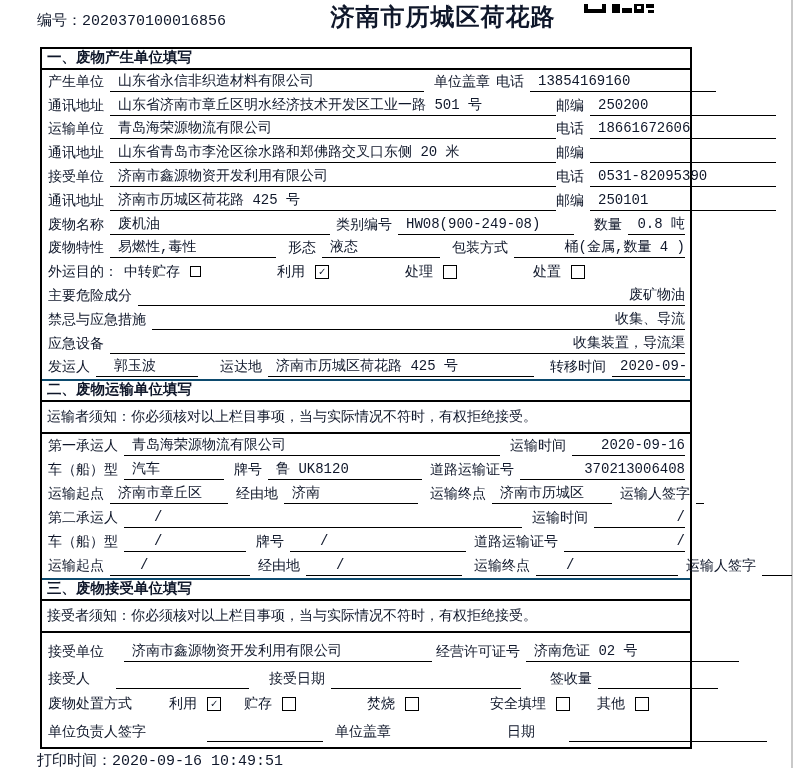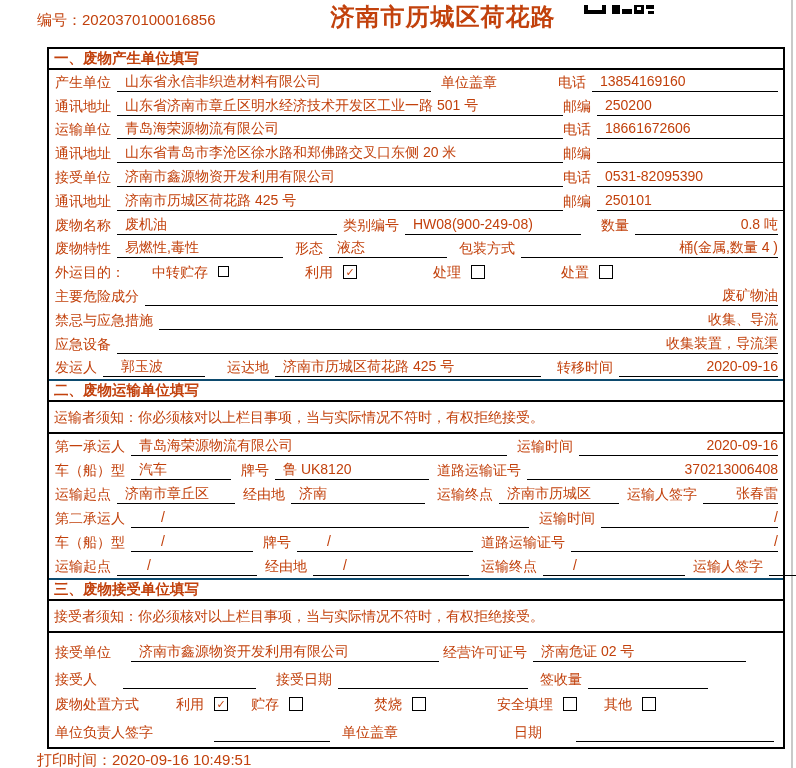--- a/index.html
+++ b/index.html
@@ -1,23 +1,23 @@
 <!DOCTYPE html>
 <html><head>
 <meta charset="utf-8">
 <style>
   html,body{margin:0;padding:0;background:#fff;}
   .page{position:relative;width:796px;height:768px;background:#ffffff;overflow:hidden;
-        font-family:Liberation Sans, sans-serif;color:#c2410c;}
+        font-family:Liberation Mono, monospace;color:#0f172a;}
   .page-edge{position:absolute;right:3px;top:0;width:2px;height:768px;background:#c9c9c9;}
   .doc-number{position:absolute;left:37px;top:11px;font-size:15px;white-space:nowrap;}
   .form-title{position:absolute;left:140px;top:1px;width:606px;text-align:center;
               font-size:24px;font-weight:bold;letter-spacing:1px;}
   .qr{position:absolute;left:584px;top:0;width:72px;height:9px;}
-  .form-table{position:absolute;left:47px;top:47px;width:738px;height:702px;
+  .form-table{position:absolute;left:40px;top:47px;width:652px;height:702px;
               border:2px solid #000;box-sizing:border-box;font-size:14px;background:#fff;}
   .sec{box-sizing:border-box;}
   .sec2,.sec3{border-top:2px solid #0c4a6e;}
   .sec-head{height:19px;line-height:19px;font-weight:bold;font-size:14.5px;
             padding-left:5px;border-bottom:2px solid #000;}
   .notice{height:30px;line-height:30px;padding-left:5px;border-bottom:2px solid #000;white-space:nowrap;}
   .fr{display:flex;align-items:flex-end;height:23.8px;padding:0 5px 2px 6px;box-sizing:border-box;white-space:nowrap;}
   .fr2{height:24px;}
   .lb{flex:none;line-height:19px;margin-right:6px;}
   .ul{flex:none;border-bottom:1px solid #000;line-height:19px;height:19px;
@@ -124,21 +124,21 @@
         <span class="lb">废物特性</span>
         <span class="ul" style="width:158px">易燃性,毒性</span>
         <span class="lb" style="margin-left:12px">形态</span>
         <span class="ul" style="width:110px">液态</span>
         <span class="lb" style="margin-left:12px">包装方式</span>
         <span class="ul grow">桶(金属,数量 4 )</span>
       </div>
 
       <div class="fr">
         <span class="lb">外运目的：</span>
-        <span class="opt" style="margin-left:21px">
+        <span class="opt" style="margin-left:0">
           <span>中转贮存</span>
           <span class="cb" style="width:9px;height:9px;line-height:9px"></span>
         </span>
         <span class="opt" style="margin-left:76px">
           <span>利用</span>
           <span class="cb">✓</span>
         </span>
         <span class="opt" style="margin-left:76px">
           <span>处理</span>
           <span class="cb"></span>
@@ -243,21 +243,21 @@
         <span class="lb" style="margin-left:4px">经营许可证号</span>
         <span class="ul" style="width:205px">济南危证 02 号</span>
         <span class="sp"></span>
       </div>
 
       <div class="fr" style="height:27px">
         <span class="lb">接受人</span>
         <span class="ul" style="width:125px;margin-left:20px"></span>
         <span class="lb" style="margin-left:20px">接受日期</span>
         <span class="ul" style="width:182px"></span>
-        <span class="lb" style="margin-left:12px">签收量</span>
+        <span class="lb" style="margin-left:29px">签收量</span>
         <span class="ul" style="width:112px"></span>
         <span class="sp"></span>
       </div>
 
       <div class="fr" style="height:25px">
         <span class="lb">废物处置方式</span>
         <span class="opt" style="margin-left:31px">
           <span>利用</span>
           <span class="cb">✓</span>
         </span>

